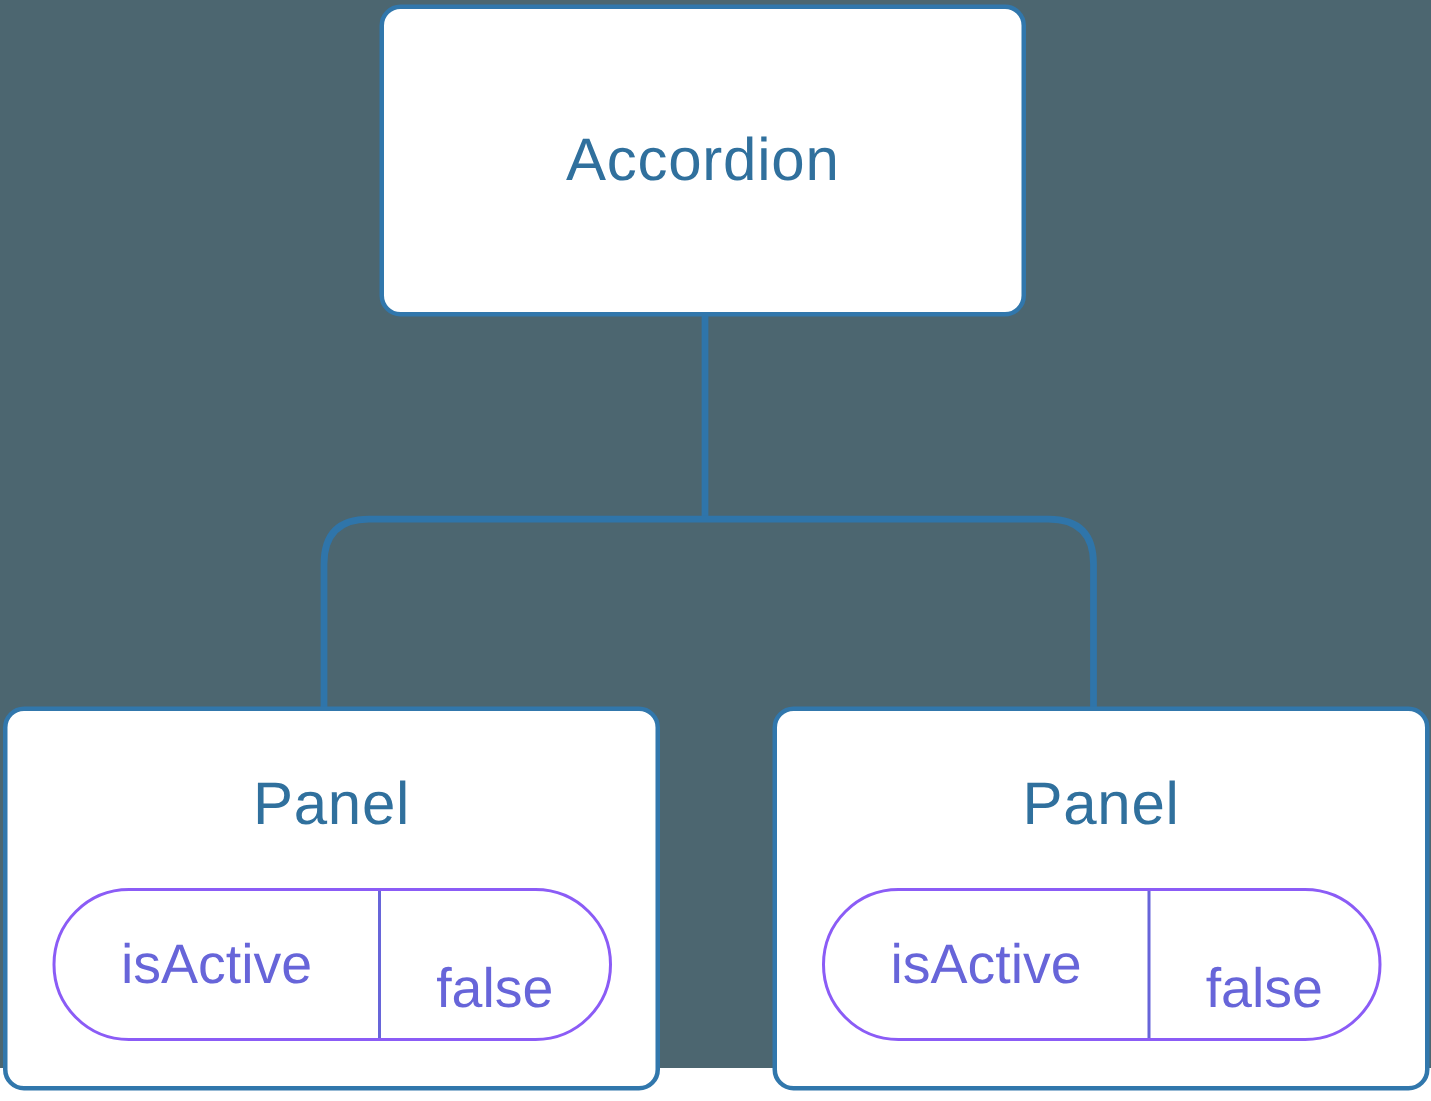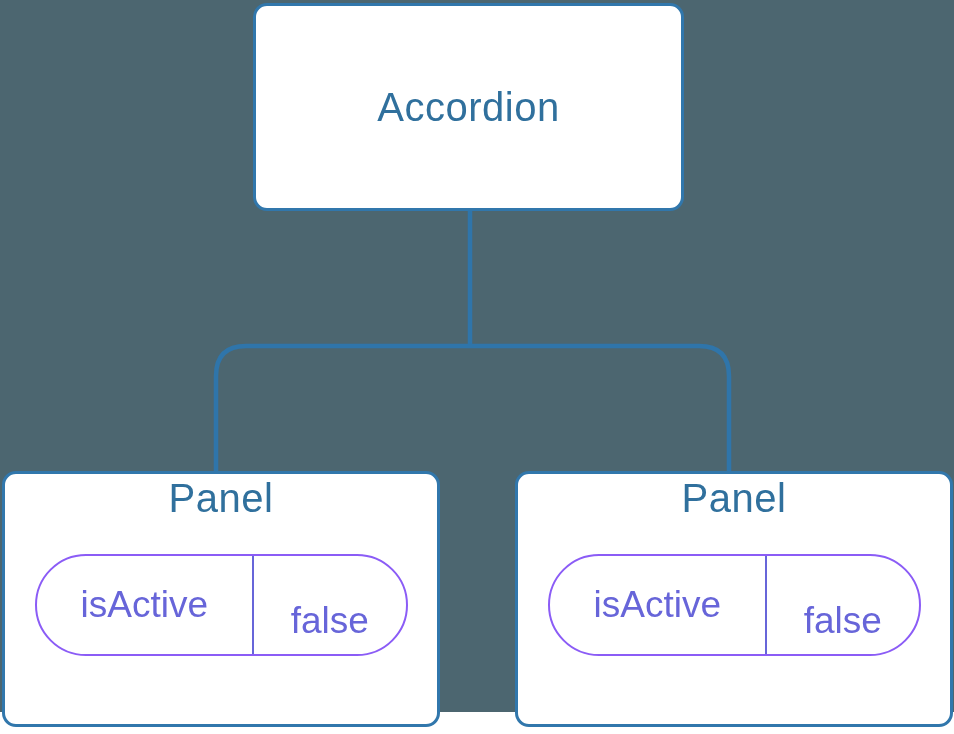--- a/index.html
+++ b/index.html
@@ -45,20 +45,21 @@
 
   .node-root {
     left: 253px; top: 3px;
     width: 431px; height: 208px;
     justify-content: center;
   }
 
   .node-panel {
     top: 471px;
     width: 438px; height: 256px;
+    padding-top: 38px;
   }
   .node-panel .node-label { line-height: 48px; }
   .node-panel-left  { left: 2px;  }
   .node-panel-right { left: 515px; }
 
   .prop-pill {
     margin-top: 32px;
     width: 373px;
     height: 102px;
     border: 2px solid #8b5cf6;

